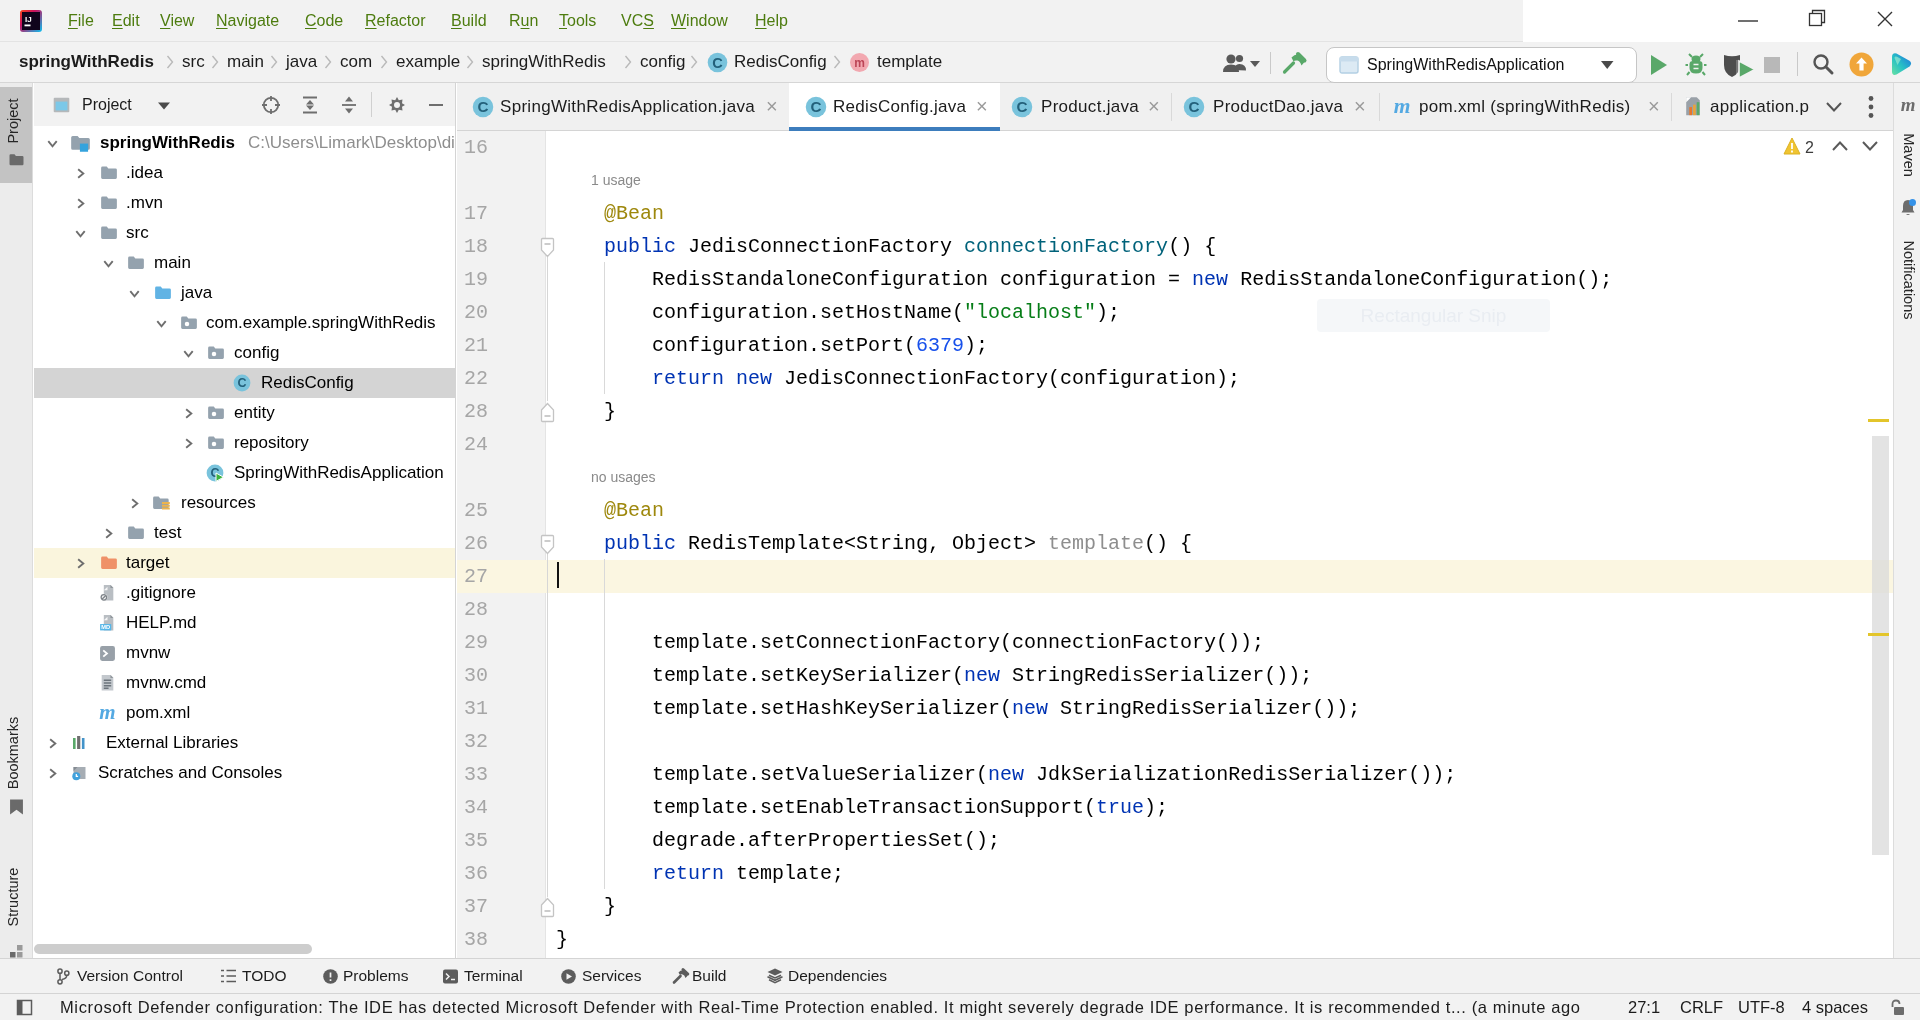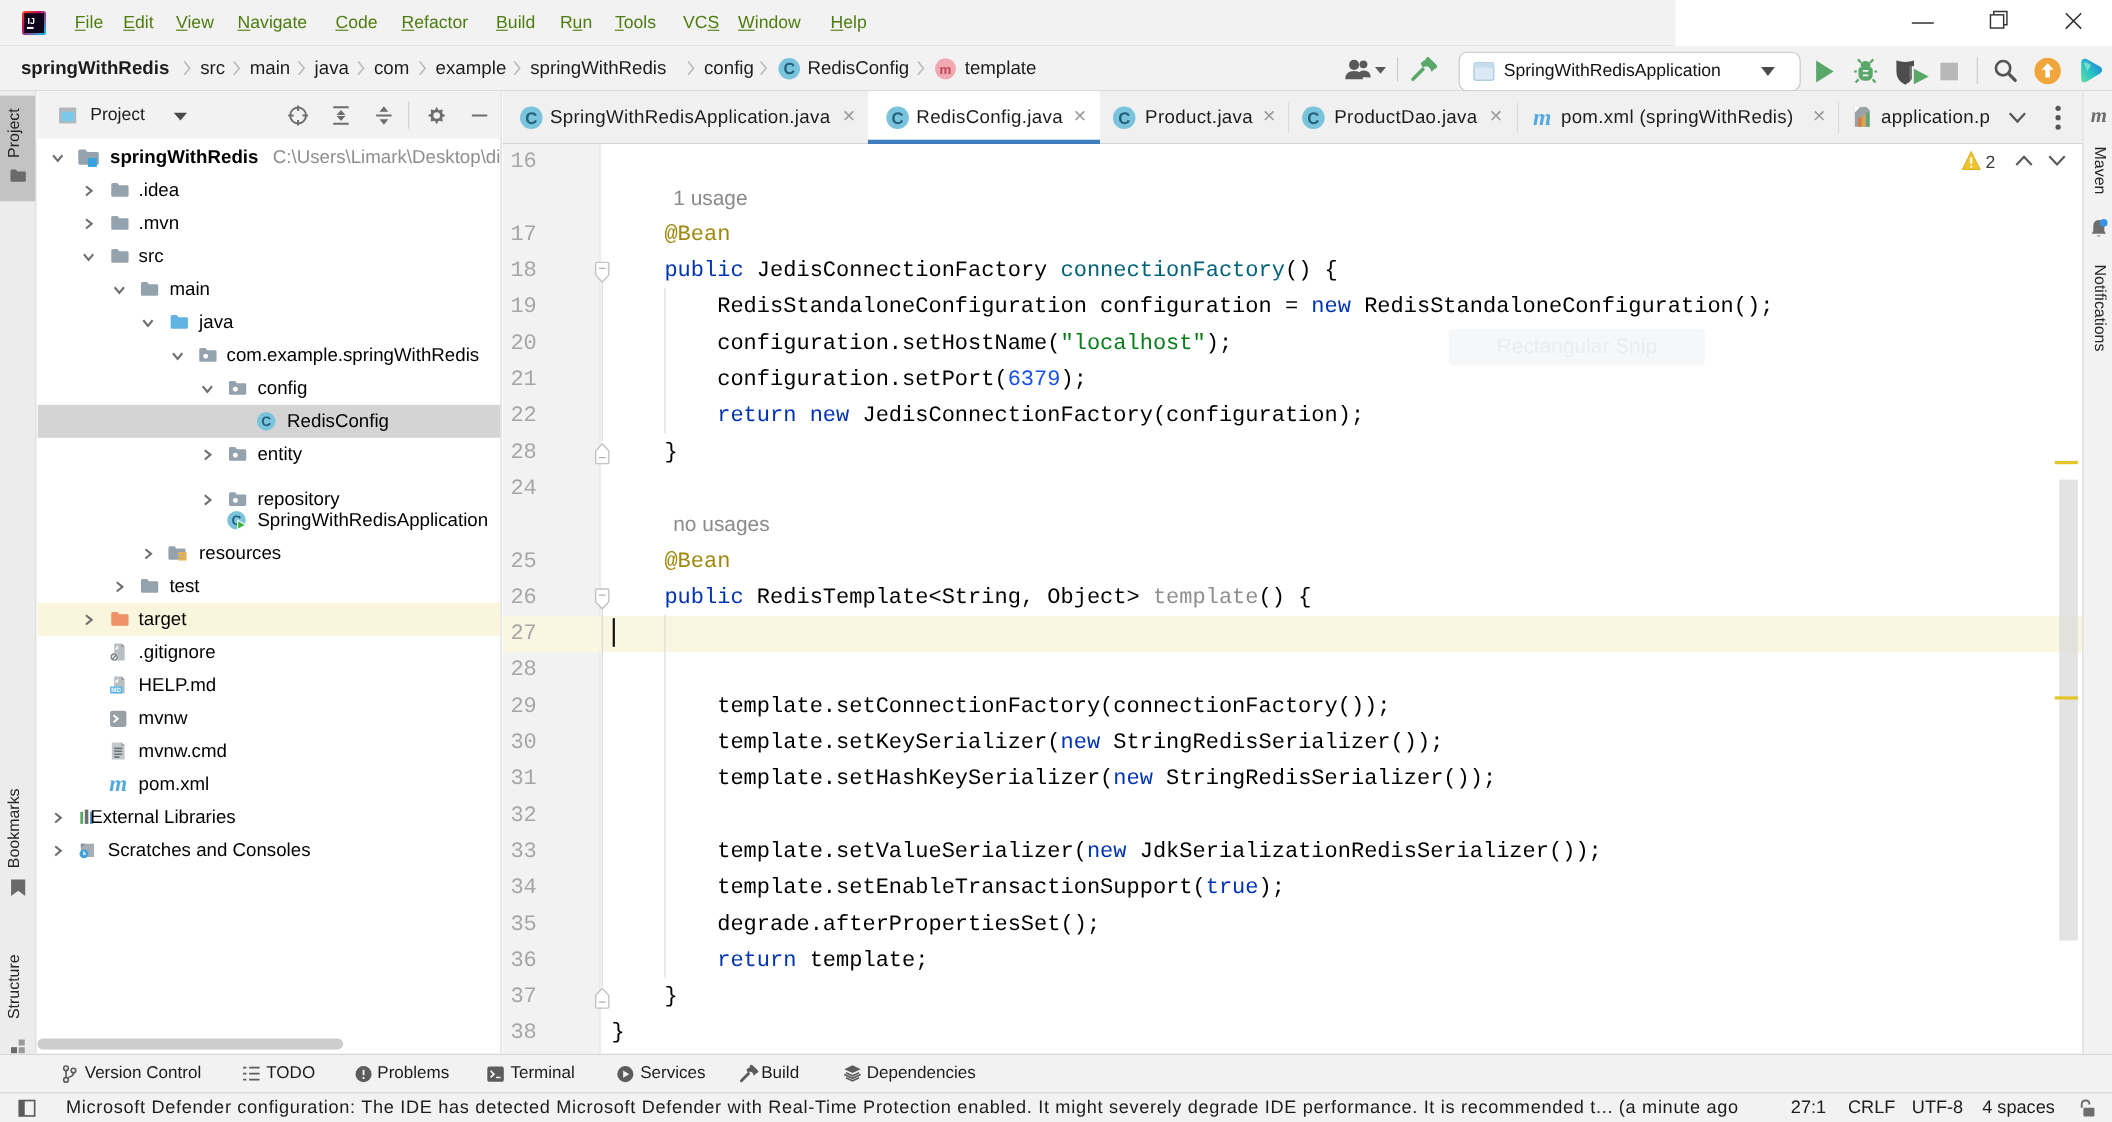--- a/index.html
+++ b/index.html
@@ -26,21 +26,21 @@
 
 #tabsbar{left:457px;top:83px;width:1436px;height:48px;background:#f0f0f0;border-bottom:1px solid #d4d4d4}
 .tab{position:absolute;top:0;height:47px;line-height:47px;font-size:17px;color:#1c1c1c;white-space:pre;letter-spacing:0.3px}
 .tabsep{position:absolute;top:10px;width:1px;height:28px;background:#d9d9d9}
 .tx{color:#9a9a9a;font-size:20px}
 
 #editor{left:457px;top:131px;width:1436px;height:827px;background:#fff;overflow:hidden}
 #gutter{position:absolute;left:0;top:0;width:89px;height:827px;background:#f2f2f2;border-right:1px solid #e4e4e4}
 .ln{position:absolute;width:31px;text-align:right;height:33px;line-height:33px;font-family:"Liberation Mono",monospace;font-size:20px;color:#a6a6a6}
 .cl{position:absolute;left:99px;height:33px;line-height:33px;font-family:"Liberation Mono",monospace;font-size:20px;color:#000;white-space:pre}
-.inlay{position:absolute;left:155px;height:33px;line-height:33px;font-size:19px;color:#8a8a8a;white-space:pre}
+.inlay{position:absolute;left:134px;height:33px;line-height:33px;font-size:14px;color:#8a8a8a;white-space:pre}
 .kw{color:#0033b3}.str{color:#067d17}.num{color:#1750eb}.ann{color:#9e880d}.mth{color:#00627a}.gry{color:#8e8e8e}
 
 #stripeR{left:1893px;top:83px;width:27px;height:875px;background:#f2f2f2;border-left:1px solid #dcdcdc}
 .vtextR{position:absolute;transform:rotate(90deg);transform-origin:center;font-size:14.5px;color:#262626;white-space:nowrap}
 
 #toolwin{left:0;top:958px;width:1920px;height:35px;background:#f2f2f2;border-top:1px solid #d4d4d4}
 .twitem{position:absolute;top:0;height:34px;line-height:34px;font-size:15.5px;color:#1c1c1c}
 #status{left:0;top:993px;width:1920px;height:27px;background:#f2f2f2;border-top:1px solid #d4d4d4}
 .st{position:absolute;top:0;height:26px;line-height:26px;font-size:16.5px;color:#1c1c1c;white-space:pre}
 </style>
@@ -357,21 +357,21 @@
     <div class="trow" style="top:315px">
       <svg class="a" style="left:147px;top:8px" width="15" height="15" viewBox="0 0 16 16">
           <use href="#i-chevr"></use>
         </svg>
       <svg class="a" style="left:172px;top:6px" width="20" height="18" viewBox="0 0 16 16">
           <use href="#i-pkg" color="#94a2ae"></use>
         </svg>
       <span class="tlabel" style="left:200px">entity</span>
     </div>
 
-    <div class="trow" style="top:356px">
+    <div class="trow" style="top:345px">
       <svg class="a" style="left:147px;top:8px" width="15" height="15" viewBox="0 0 16 16">
           <use href="#i-chevr"></use>
         </svg>
       <svg class="a" style="left:172px;top:6px" width="20" height="18" viewBox="0 0 16 16">
           <use href="#i-pkg" color="#94a2ae"></use>
         </svg>
       <span class="tlabel" style="left:200px">repository</span>
     </div>
 
     <div class="trow" style="top:375px">
@@ -462,21 +462,21 @@
 
     <div class="trow" style="top:645px">
       <svg class="a" style="left:11px;top:8px" width="15" height="15" viewBox="0 0 16 16">
           <use href="#i-chevr"></use>
         </svg>
       <svg class="a" style="left:37px;top:7px" width="17" height="16" viewBox="0 0 16 16">
         <rect x="1.5" y="3" width="2.6" height="11" fill="#59a869"></rect>
         <rect x="5.6" y="1" width="3.2" height="13" fill="#6e6e6e"></rect>
         <rect x="10.4" y="3" width="2.6" height="11" fill="#4393c9"></rect>
       </svg>
-      <span class="tlabel" style="left:48px">External Libraries</span>
+      <span class="tlabel" style="left:72px">External Libraries</span>
     </div>
 
     <div class="trow" style="top:675px">
       <svg class="a" style="left:11px;top:8px" width="15" height="15" viewBox="0 0 16 16">
           <use href="#i-chevr"></use>
         </svg>
       <svg class="a" style="left:37px;top:7px" width="17" height="16" viewBox="0 0 16 16">
         <path d="M2 2 L14 2 L14 14 L2 14 Z" fill="#a6adb4"></path>
         <path d="M2 2 L6 2 L2 6 Z" fill="#848b92"></path>
         <circle cx="4.8" cy="11.2" r="4" fill="#41a1dc"></circle>

